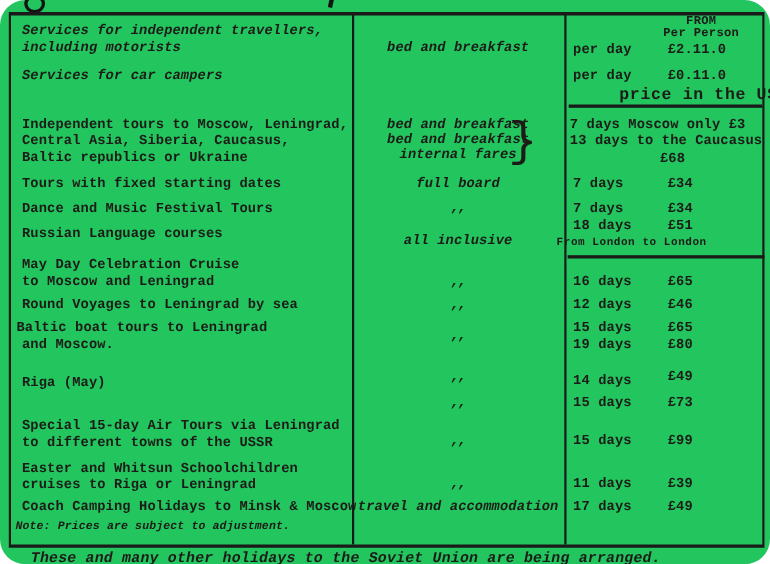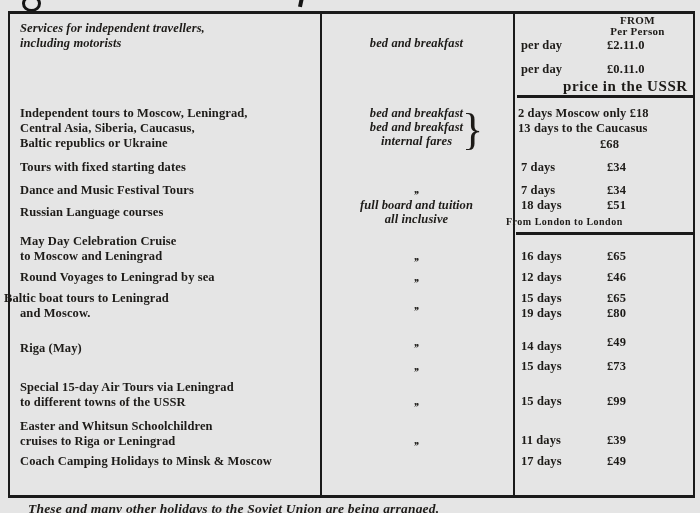--- a/index.html
+++ b/index.html
@@ -1,20 +1,21 @@
 <!DOCTYPE html>
 <html><head>
 <meta charset="utf-8">
 <style>
   html,body { margin:0; padding:0; }
   .page {
     position:relative; width:700px; height:513px;
-    background:#e5e5e5; overflow:hidden;
-    font-family:Liberation Serif, serif;
+    background:#22c55e; overflow:hidden;
+    font-family:Liberation Mono, monospace;
     color:#1d1b18;
+    border-radius:23px;
   }
   .frame {
     position:absolute; left:8px; top:11px; width:683px; height:481px;
     border-top:3px solid #1a1a1a; border-bottom:3px solid #1a1a1a;
     border-left:2px solid #1a1a1a; border-right:2px solid #1a1a1a;
     background:transparent;
   }
   .vline { position:absolute; top:11px; height:484px; width:2px; background:#1a1a1a; }
   .rule  { position:absolute; height:3px; background:#1a1a1a; }
 
@@ -51,67 +52,68 @@
 
   <span class="t hdr" style="top:15px">FROM</span>
   <span class="t hdr" style="top:26px">Per Person</span>
 
   <span class="t it" style="left:20px; top:22px">Services for independent travellers,</span>
   <span class="t it" style="left:20px; top:37px">including motorists</span>
   <span class="t it mid" style="top:37px">bed and breakfast</span>
   <span class="t dur" style="top:39px">per day</span>
   <span class="t pr" style="top:39px">£2.11.0</span>
 
+  <span class="t it" style="left:20px; top:63px">Services for car campers</span>
   <span class="t dur" style="top:63px">per day</span>
   <span class="t pr" style="top:63px">£0.11.0</span>
 
   <span class="t sec-ussr" style="top:79px">price in the USSR</span>
   <div class="rule" style="left:517px; top:95px; width:176px"></div>
 
   <span class="t" style="left:20px; top:107px">Independent tours to Moscow, Leningrad,</span>
   <span class="t" style="left:20px; top:122px">Central Asia, Siberia, Caucasus,</span>
   <span class="t" style="left:20px; top:137px">Baltic republics or Ukraine</span>
   <span class="t it mid" style="top:107px">bed and breakfast</span>
   <span class="t it mid" style="top:121px">bed and breakfast</span>
   <span class="t it mid" style="top:135px">internal fares</span>
   <span class="brace">}</span>
-  <span class="t" style="left:518px; top:107px">2 days Moscow only £18</span>
+  <span class="t" style="left:518px; top:107px">7 days Moscow only £3</span>
   <span class="t" style="left:518px; top:122px">13 days to the Caucasus</span>
   <span class="t" style="left:600px; top:138px">£68</span>
 
   <span class="t" style="left:20px; top:161px">Tours with fixed starting dates</span>
+  <span class="t it mid" style="top:161px">full board</span>
   <span class="t dur" style="top:161px">7 days</span>
   <span class="t pr" style="top:161px">£34</span>
 
   <span class="t" style="left:20px; top:184px">Dance and Music Festival Tours</span>
   <span class="t it mid ditto" style="top:183px">,,</span>
   <span class="t dur" style="top:184px">7 days</span>
   <span class="t pr" style="top:184px">£34</span>
 
   <span class="t" style="left:20px; top:206px">Russian Language courses</span>
-  <span class="t it mid" style="top:199px">full board and tuition</span>
   <span class="t it mid" style="top:213px">all inclusive</span>
   <span class="t dur" style="top:199px">18 days</span>
   <span class="t pr" style="top:199px">£51</span>
 
   <span class="t sec-london" style="top:217px">From London to London</span>
   <div class="rule" style="left:516px; top:232px; width:179px"></div>
 
   <span class="t" style="left:20px; top:235px">May Day Celebration Cruise</span>
   <span class="t" style="left:20px; top:250px">to Moscow and Leningrad</span>
   <span class="t it mid ditto" style="top:250px">,,</span>
   <span class="t dur" style="top:250px">16 days</span>
   <span class="t pr" style="top:250px">£65</span>
 
   <span class="t" style="left:20px; top:271px">Round Voyages to Leningrad by sea</span>
   <span class="t it mid ditto" style="top:271px">,,</span>
   <span class="t dur" style="top:271px">12 days</span>
   <span class="t pr" style="top:271px">£46</span>
 
-  <span class="t" style="left:4px; top:292px">Baltic boat tours to Leningrad</span>
+  <span class="t" style="left:15px; top:292px">Baltic boat tours to Leningrad</span>
   <span class="t" style="left:20px; top:307px">and Moscow.</span>
   <span class="t it mid ditto" style="top:299px">,,</span>
   <span class="t dur" style="top:292px">15 days</span>
   <span class="t pr" style="top:292px">£65</span>
   <span class="t dur" style="top:307px">19 days</span>
   <span class="t pr" style="top:307px">£80</span>
 
   <span class="t" style="left:20px; top:342px">Riga (May)</span>
   <span class="t it mid ditto" style="top:336px">,,</span>
   <span class="t dur" style="top:340px">14 days</span>
@@ -127,19 +129,21 @@
   <span class="t dur" style="top:395px">15 days</span>
   <span class="t pr" style="top:395px">£99</span>
 
   <span class="t" style="left:20px; top:420px">Easter and Whitsun Schoolchildren</span>
   <span class="t" style="left:20px; top:435px">cruises to Riga or Leningrad</span>
   <span class="t it mid ditto" style="top:434px">,,</span>
   <span class="t dur" style="top:434px">11 days</span>
   <span class="t pr" style="top:434px">£39</span>
 
   <span class="t" style="left:20px; top:455px">Coach Camping Holidays to Minsk &amp; Moscow</span>
+  <span class="t it mid" style="top:455px">travel and accommodation</span>
   <span class="t dur" style="top:455px">17 days</span>
   <span class="t pr" style="top:455px">£49</span>
 
+  <span class="t it note" style="top:474px">Note: Prices are subject to adjustment.</span>
 
   <span class="t it footer-cap" style="top:502px">These and many other holidays to the Soviet Union are being arranged.</span>
 
 </div>
 
 </body></html>

